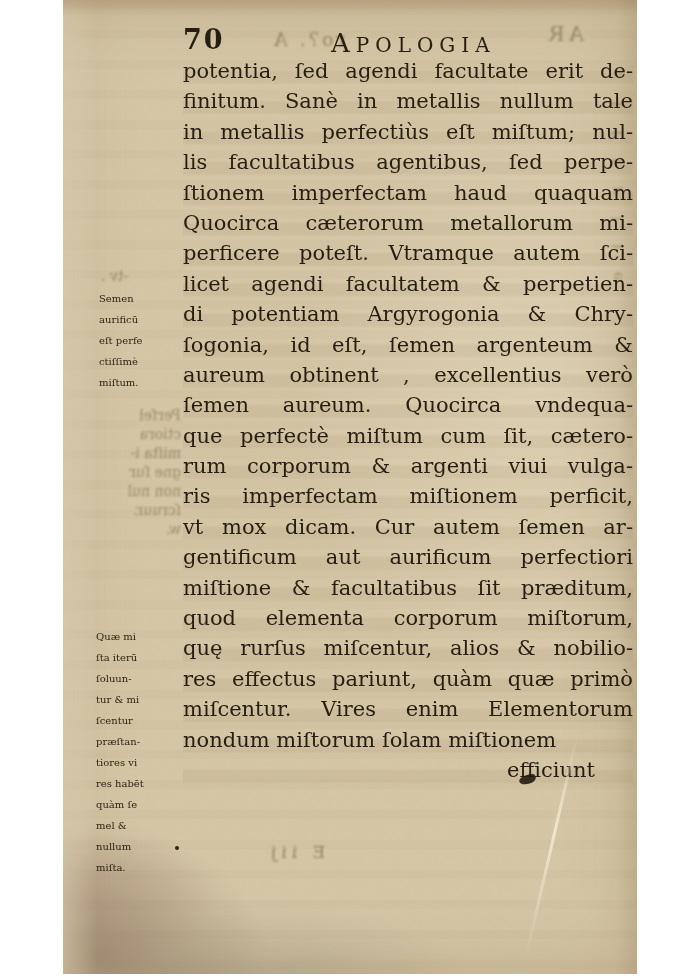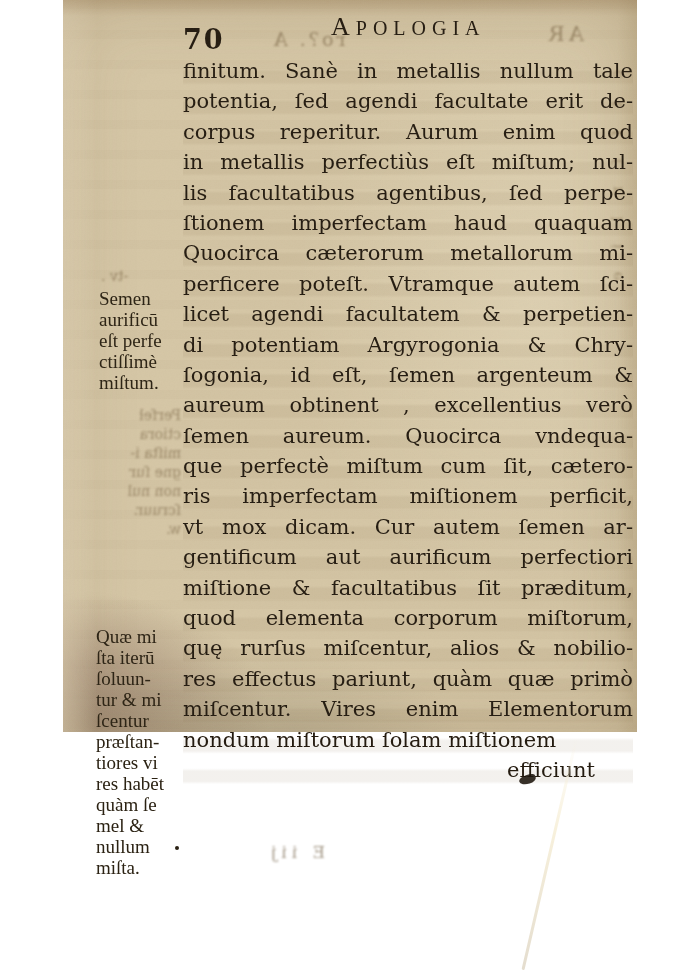--- a/index.html
+++ b/index.html
@@ -4,43 +4,42 @@
 <style>
   html,body{margin:0;padding:0;}
   .canvas{
     position:relative;
     width:690px;height:976px;
     background:#ffffff;
     overflow:hidden;
     font-family:"DejaVu Serif","Liberation Serif",serif;
   }
   .page{
-    position:absolute;left:63px;top:0;width:574px;height:732px;
+    position:absolute;left:63px;top:0;width:574px;height:974px;
     background-color:#d5c6a5;
     background-image:
       linear-gradient(180deg, rgba(150,118,78,0.30), rgba(150,118,78,0) 16px),
       linear-gradient(90deg, rgba(242,230,202,0.55), rgba(242,230,202,0) 34px),
       linear-gradient(270deg, rgba(168,148,108,0.22), rgba(168,148,108,0) 20px),
       radial-gradient(ellipse 230px 170px at 7% 98%, rgba(108,84,70,0.42), transparent 72%),
       radial-gradient(ellipse 280px 130px at 36% 102%, rgba(128,124,104,0.30), transparent 72%),
       radial-gradient(ellipse 200px 120px at 2% 92%, rgba(146,110,96,0.25), transparent 70%),
       radial-gradient(ellipse 320px 420px at 82% 40%, rgba(255,248,226,0.22), transparent 75%),
       repeating-linear-gradient(to bottom, rgba(118,94,60,0.03) 0 9px, rgba(118,94,60,0) 9px 30px);
     box-shadow: inset 0 0 70px rgba(118,92,58,0.28);
     color:#241b10;
   }
   .folio{
     position:absolute;left:120px;top:24px;
     font-size:27px;font-weight:bold;letter-spacing:2px;
   }
   .running-title{
-    position:absolute;left:268px;top:12px;
+    position:absolute;left:268px;top:28px;
     font-size:20px;letter-spacing:6px;font-variant:small-caps;
     white-space:nowrap;
-    font-family:Liberation Serif, serif;
   }
   .running-title::first-letter{font-size:26px;}
   .text-block{
     position:absolute;left:120px;top:56px;width:450px;
   }
   
   .text-block{
     background:repeating-linear-gradient(to bottom,
       rgba(122,98,62,0) 0 13px,
       rgba(122,98,62,0.09) 16px 26px,
@@ -50,23 +49,22 @@
     height:30.4px;line-height:30.4px;font-size:21px;
     text-align:justify;text-align-last:justify;
     white-space:nowrap;
   }
   .text-line.natural{text-align:left;text-align-last:left;}
   .catchword{
     height:30.4px;line-height:30.4px;font-size:21px;
     text-align:right;padding-right:38px;
   }
   .margin-note{
-    position:absolute;width:86px;font-size:19px;line-height:21px;
+    position:absolute;width:86px;font-size:10px;line-height:21px;
     color:#2b2213;
-    font-family:Liberation Serif, serif;
   }
   .note-1{left:36px;top:288px;}
   .note-2{left:33px;top:626px;}
   .bleed{
     position:absolute;color:rgba(108,86,54,0.55);
     transform:scaleX(-1);filter:blur(1.1px);
     white-space:pre-line;
   }
   .bleed-header-left{left:208px;top:28px;font-size:19px;letter-spacing:3px;}
   .bleed-header-right{left:482px;top:22px;font-size:21px;letter-spacing:4px;}
@@ -110,34 +108,34 @@
 non nul
 ſcruur.
 w.</div>
     <div class="bleed bleed-signature">E iij</div>
     <div class="bleed bleed-edge-column">c t f ſ r l i e</div>
 
     <div class="folio">70</div>
     <div class="running-title">APOLOGIA</div>
 
     <div class="text-block">
+      <div class="text-line">potentia, ſed agendi facultate erit de-</div>
       <div class="text-line">finitum. Sanè in metallis nullum tale</div>
-      <div class="text-line">potentia, ſed agendi facultate erit de-</div>
-      <div class="text-line">corpus reperitur. Aurum enim quod</div>
       <div class="text-line">in metallis perfectiùs eſt miſtum; nul-</div>
       <div class="text-line">lis facultatibus agentibus, ſed perpe-</div>
       <div class="text-line">ſtionem imperfectam haud quaquam</div>
       <div class="text-line">Quocirca cæterorum metallorum mi-</div>
       <div class="text-line">perficere poteſt. Vtramque autem ſci-</div>
       <div class="text-line">licet agendi facultatem &amp; perpetien-</div>
       <div class="text-line">di potentiam Argyrogonia &amp; Chry-</div>
       <div class="text-line">ſogonia, id eſt, ſemen argenteum &amp;</div>
       <div class="text-line">aureum obtinent , excellentius verò</div>
       <div class="text-line">ſemen aureum. Quocirca vndequa-</div>
       <div class="text-line">que perfectè miſtum cum ſit, cætero-</div>
+      <div class="text-line">rum corporum &amp; argenti viui vulga-</div>
       <div class="text-line">ris imperfectam miſtionem perficit,</div>
       <div class="text-line">vt mox dicam. Cur autem ſemen ar-</div>
       <div class="text-line">gentificum aut aurificum perfectiori</div>
       <div class="text-line">miſtione &amp; facultatibus ſit præditum,</div>
       <div class="text-line">quod elementa corporum miſtorum,</div>
       <div class="text-line">quę rurſus miſcentur, alios &amp; nobilio-</div>
       <div class="text-line">res effectus pariunt, quàm quæ primò</div>
       <div class="text-line">miſcentur. Vires enim Elementorum</div>
       <div class="text-line natural">nondum miſtorum ſolam miſtionem</div>
       <div class="catchword">efficiunt</div>

